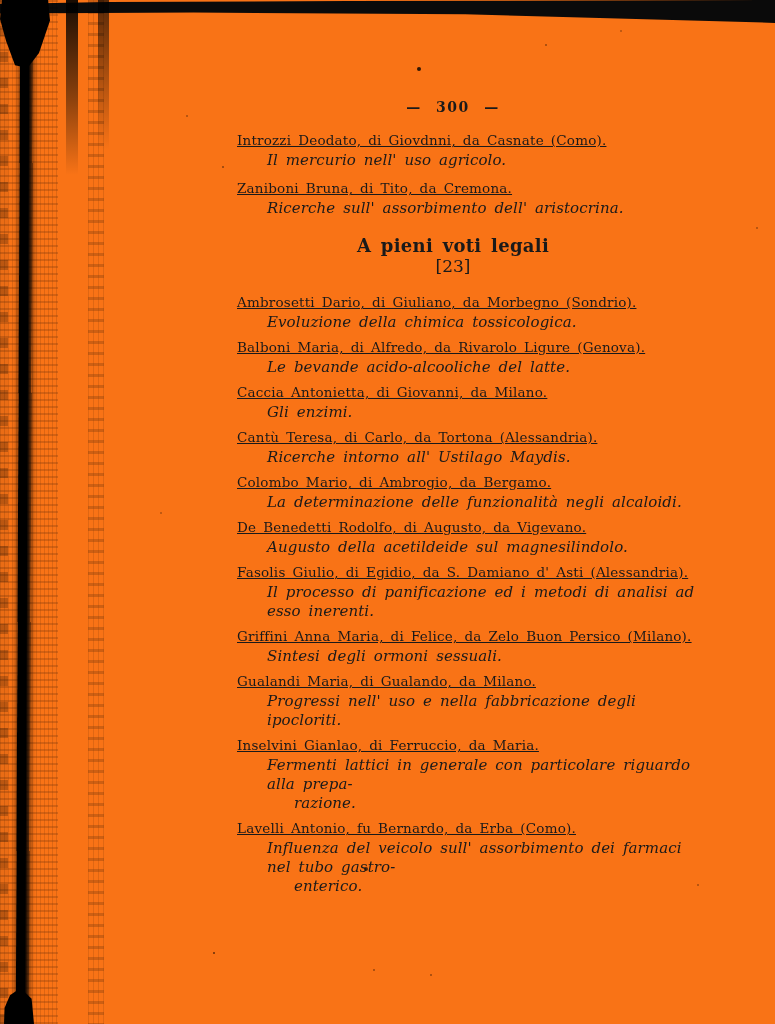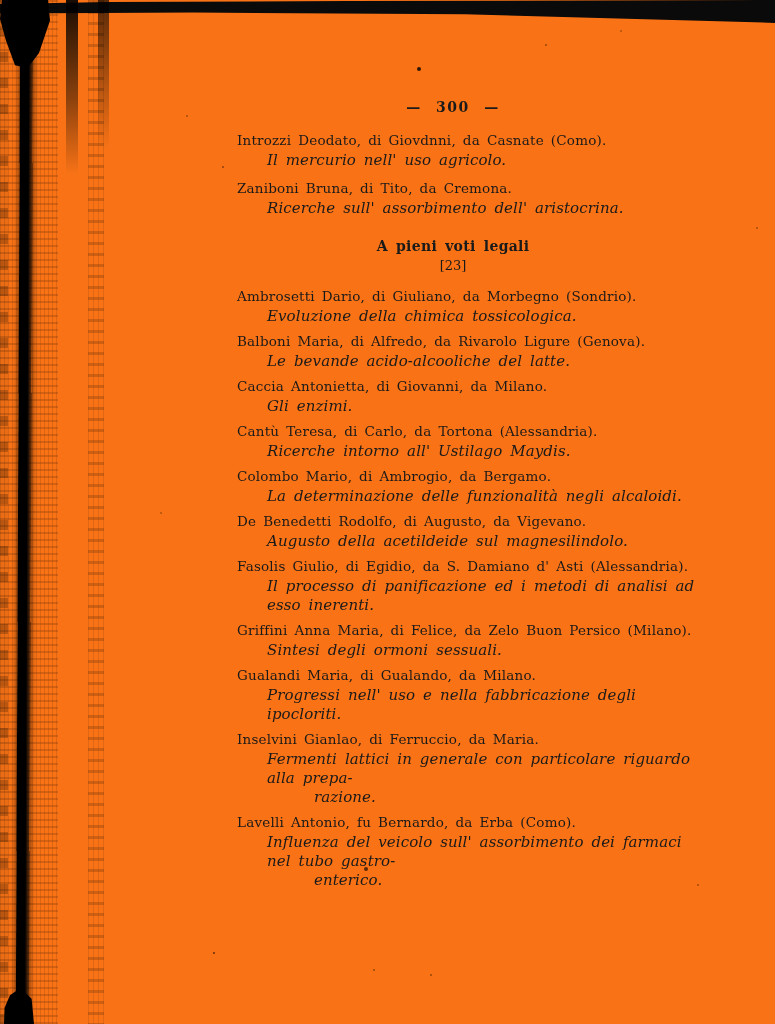--- a/index.html
+++ b/index.html
@@ -73,34 +73,34 @@
   }
   
   .content{position:absolute;left:237px;top:98px;width:458px;}
   .page-number{
     text-align:center;transform:translateX(-13px);
     font-size:14px;line-height:18px;font-weight:bold;
     letter-spacing:1.5px;word-spacing:8px;margin-bottom:13px;
   }
   .entry{margin-bottom:4px;}
   .entry.pre{margin-bottom:7px;}
-  .entry-name{font-size:13.5px;line-height:22px;word-spacing:2.5px;letter-spacing:.2px;}
+  .entry-name{font-size:13.5px;line-height:22px;word-spacing:2.5px;letter-spacing:.2px;text-decoration:underline;}
   .thesis-line{
     font-size:15px;line-height:19px;font-style:italic;
     margin-left:30px;word-spacing:3px;letter-spacing:.1px;
   }
-  .thesis-line.cont{margin-left:77px;}
+  .thesis-line.cont{margin-left:57px;}
   .section-heading{
-    font-weight:bold;font-size:14px;line-height:20px;
+    font-weight:bold;font-size:18px;line-height:20px;
     text-align:center;transform:translateX(-13px);
     margin-top:18px;word-spacing:3px;letter-spacing:.3px;
   }
   .section-count{
-    font-size:13px;line-height:20px;text-align:center;
-    transform:translateX(-13px);margin-bottom:9px;
+    font-size:17px;line-height:20px;text-align:center;
+    transform:translateX(-13px);margin-bottom:15px;
   }
 </style>
 </head>
 <body>
 
 <div class="page">
 
   <div class="edge-top"></div>
   <div class="edge-left">
     <div class="speckle-wide"></div>

